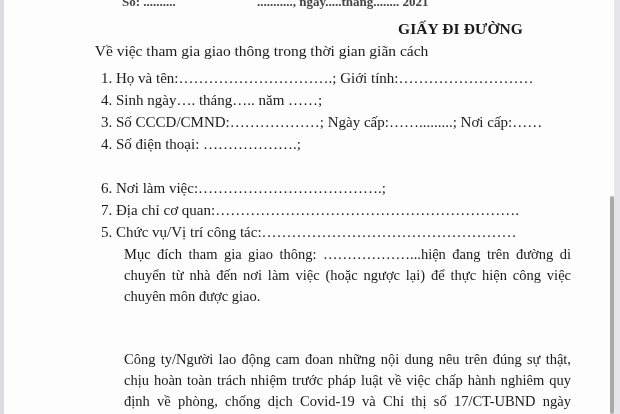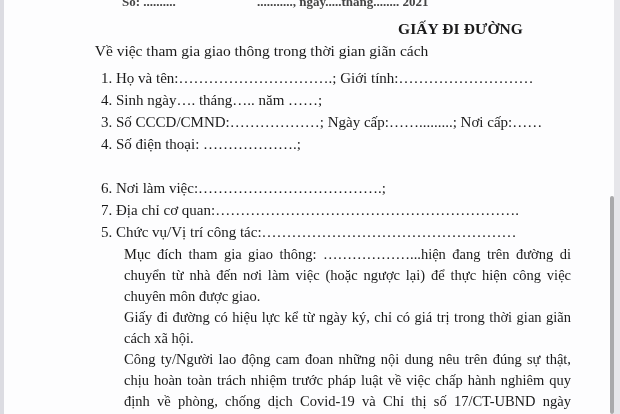--- a/index.html
+++ b/index.html
@@ -64,19 +64,18 @@
 
   <div class="field" style="top:70px">1. Họ và tên:………………………….; Giới tính:………………………</div>
   <div class="field" style="top:92px">4. Sinh ngày…. tháng….. năm ……;</div>
   <div class="field" style="top:114px">3. Số CCCD/CMND:………………; Ngày cấp:…….........; Nơi cấp:……</div>
   <div class="field" style="top:136px">4. Số điện thoại: ……………….;</div>
   <div class="field" style="top:180px">6. Nơi làm việc:……………………………….;</div>
   <div class="field" style="top:202px">7. Địa chỉ cơ quan:…………………………………………………….</div>
   <div class="field" style="top:224px">5. Chức vụ/Vị trí công tác:……………………………………………</div>
 
   <div class="para" style="top:244px">Mục đích tham gia giao thông: ………………...hiện đang trên đường di chuyển từ nhà đến nơi làm việc (hoặc ngược lại) để thực hiện công việc chuyên môn được giao.</div>
-  <div class="para" style="top:308px; top:307px">Giấy đi đường có hiệu lực kể từ ngày ký, chỉ có giá trị trong thời gian giãn cách xã hội.</div>
   <div class="para" style="top:349px">Công ty/Người lao động cam đoan những nội dung nêu trên đúng sự thật, chịu hoàn toàn trách nhiệm trước pháp luật về việc chấp hành nghiêm quy định về phòng, chống dịch Covid-19 và Chỉ thị số 17/CT-UBND ngày 23/7/2021 của UBND Thành phố.</div>
   <div class="para italic" style="top:412px">(Xuất trình kèm theo Căn cước công dân/Chứng minh nhân dân; Văn bản của Công ty, đơn vị sử dụng lao động)</div>
 </div>
 
 <div class="right-edge"></div>
 <div class="scrollbar-thumb"></div>
 
 </body></html>

